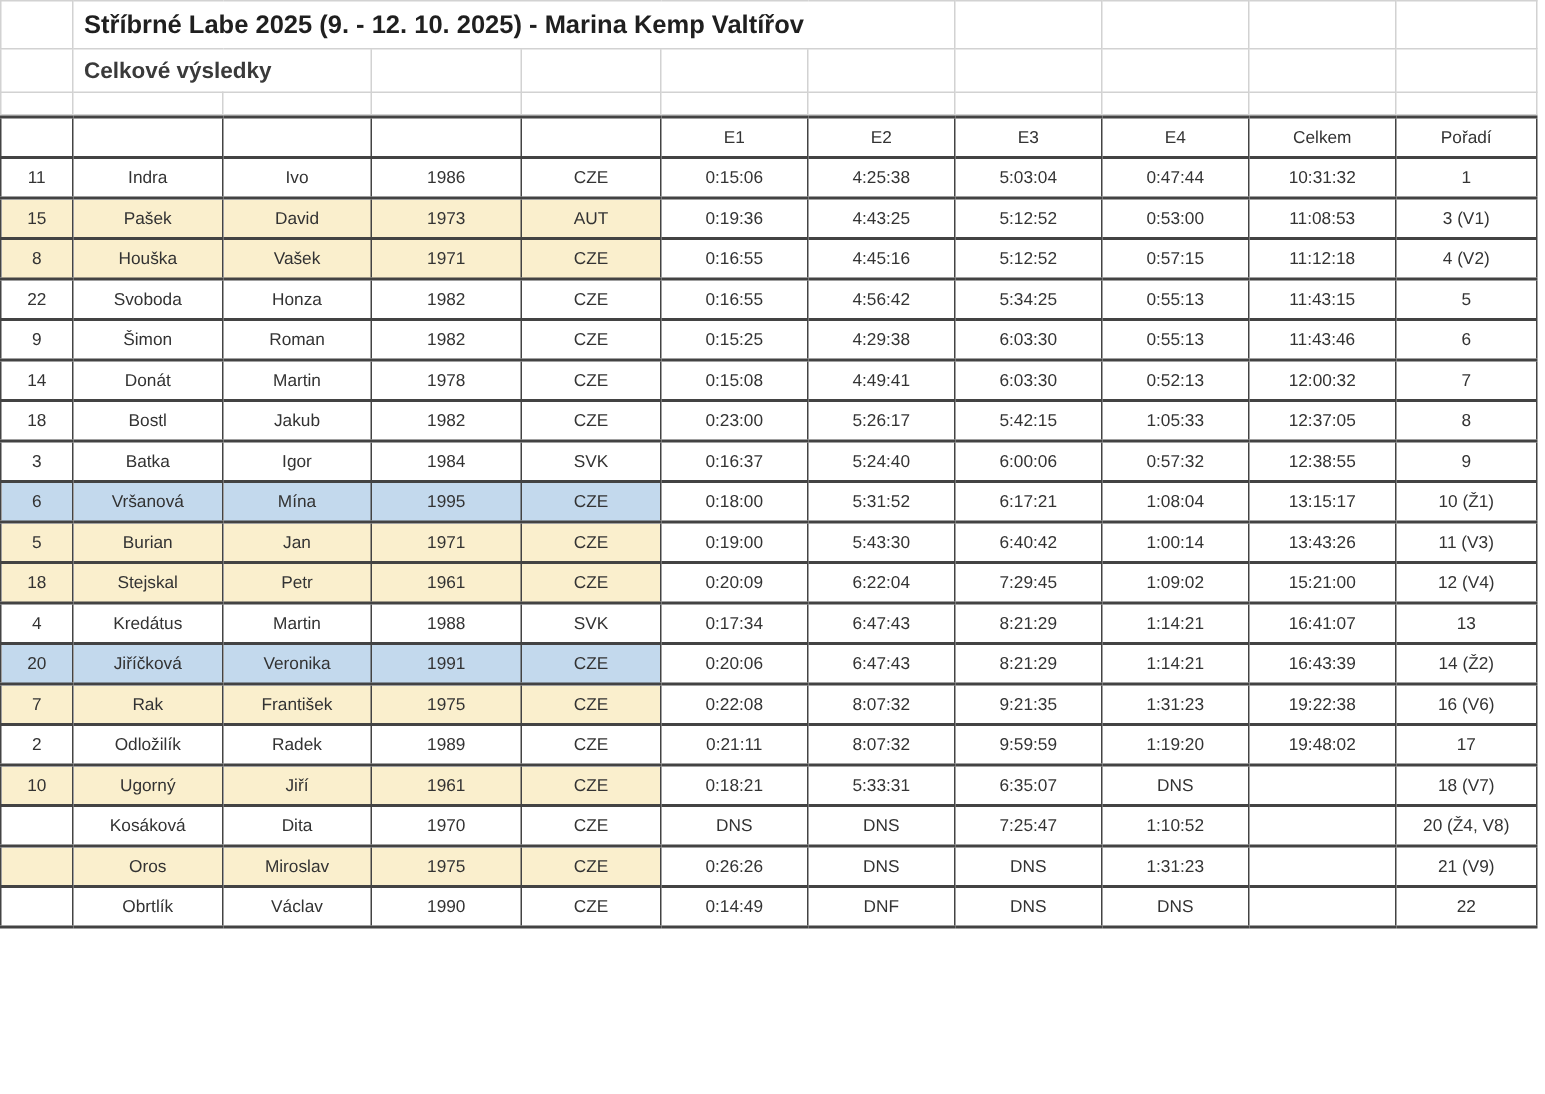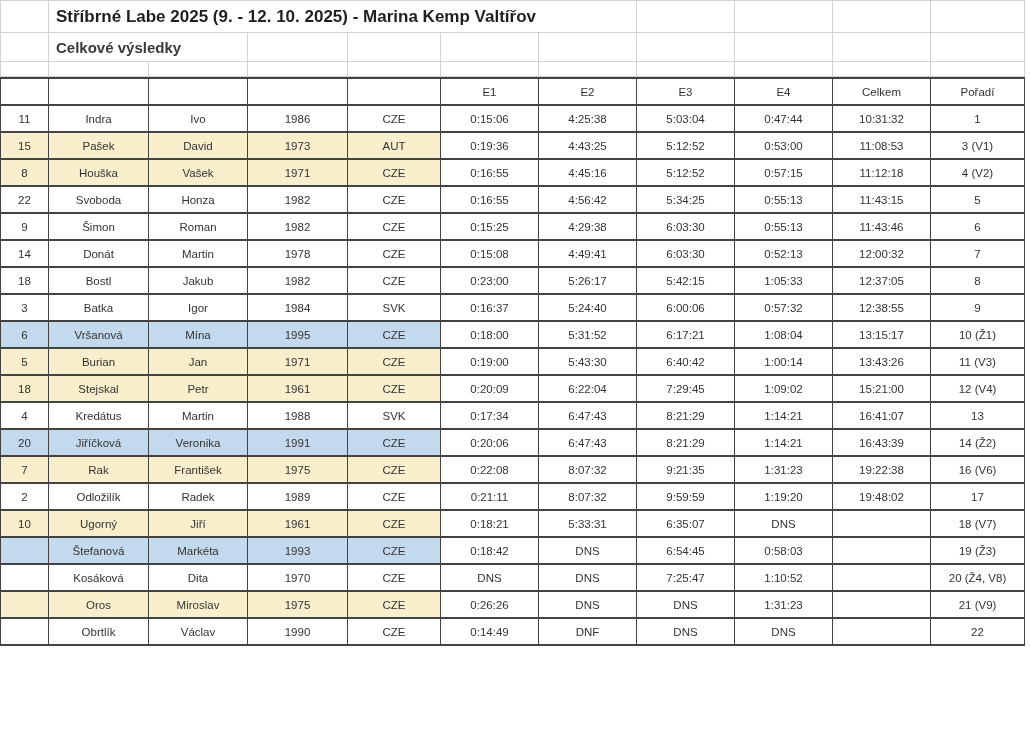--- a/index.html
+++ b/index.html
@@ -345,33 +345,20 @@
           <td class="hl-yellow">1961</td>
           <td class="hl-yellow">CZE</td>
           <td>0:18:21</td>
           <td>5:33:31</td>
           <td>6:35:07</td>
           <td>DNS</td>
           <td></td>
           <td>18 (V7)</td>
         </tr>
         <tr>
-          <td class="hl-blue"></td>
-          <td class="hl-blue">Štefanová</td>
-          <td class="hl-blue">Markéta</td>
-          <td class="hl-blue">1993</td>
-          <td class="hl-blue">CZE</td>
-          <td>0:18:42</td>
-          <td>DNS</td>
-          <td>6:54:45</td>
-          <td>0:58:03</td>
-          <td></td>
-          <td>19 (Ž3)</td>
-        </tr>
-        <tr>
           <td></td>
           <td>Kosáková</td>
           <td>Dita</td>
           <td>1970</td>
           <td>CZE</td>
           <td>DNS</td>
           <td>DNS</td>
           <td>7:25:47</td>
           <td>1:10:52</td>
           <td></td>

